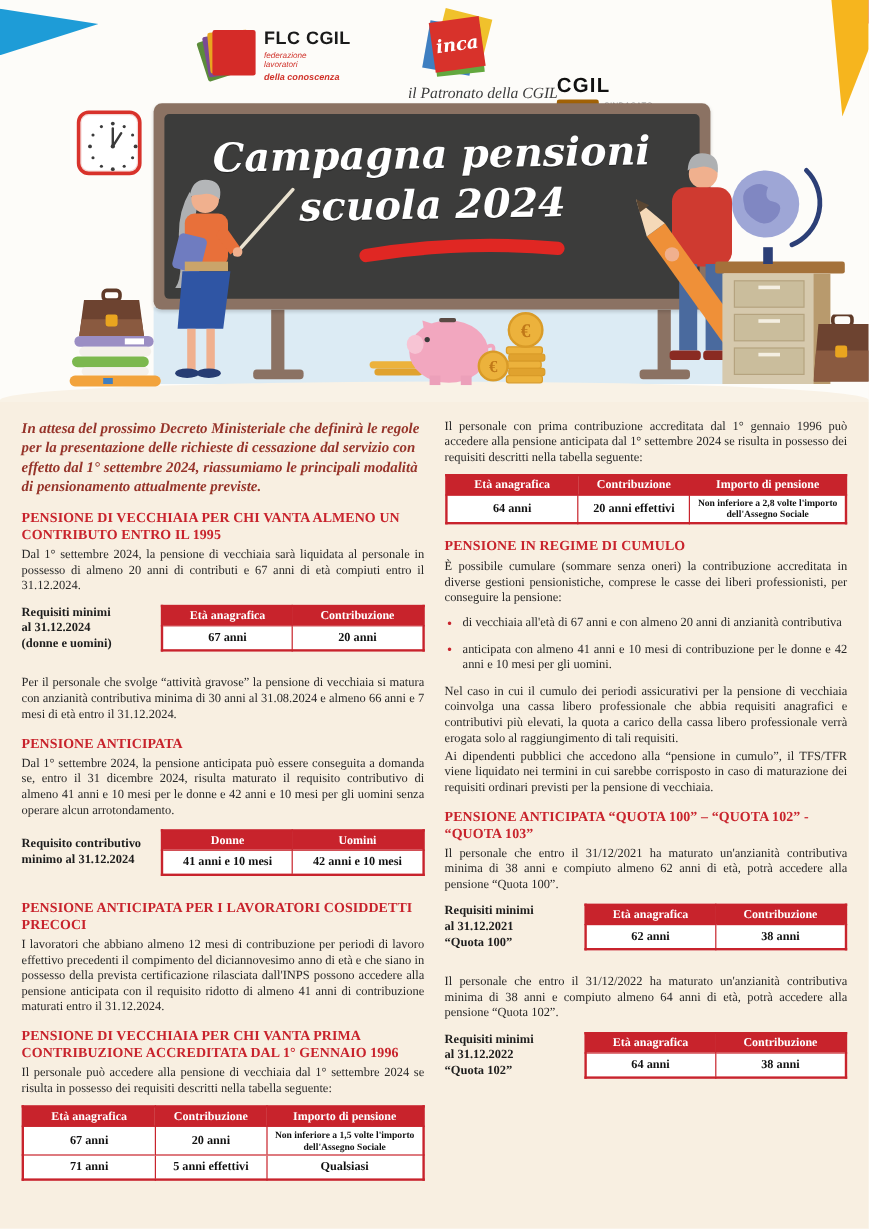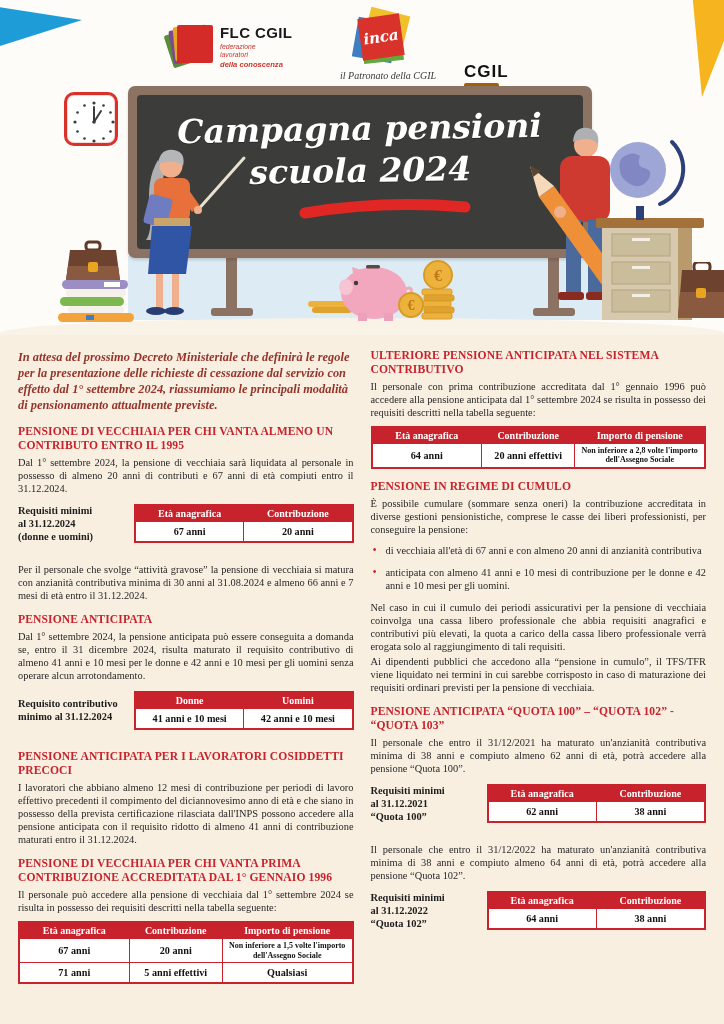--- a/index.html
+++ b/index.html
@@ -30,21 +30,21 @@
 
   .logo-inca { position:absolute; left:340px; top:14px; width:80px; text-align:center; }
   .inca-sq { position:relative; width:44px; height:44px; margin:0 auto; }
   .inca-sq i { position:absolute; display:block; }
   .inca-sq .c1{ left:-3px; top:6px; width:40px; height:40px; background:#3f7fc1; transform:rotate(10deg);}
   .inca-sq .c2{ left:8px; top:-3px; width:40px; height:40px; background:#f0c12c; transform:rotate(14deg);}
   .inca-sq .c3{ left:4px; top:8px; width:40px; height:40px; background:#63a83f; transform:rotate(-6deg);}
   .inca-sq .c4{ left:2px; top:2px; width:42px; height:42px; background:#d8322b; transform:rotate(-8deg);
     color:#fff; font-style:italic; font-weight:bold; font-size:15px; line-height:42px; text-align:center;
     font-family:"DejaVu Serif", serif; }
-  .inca-sub { margin-top:12px; font-size:10px; font-style:italic; color:#3a3a3a; white-space:nowrap; }
+  .inca-sub { margin-top:12px; font-size:13px; font-style:italic; color:#3a3a3a; white-space:nowrap; }
 
   .logo-spi { position:absolute; left:464px; top:18px; font-family:"Liberation Sans", sans-serif; }
   .spi-title { font-size:17px; font-weight:900; color:#111; letter-spacing:1px;margin-top:44px; }
   .spi-row { display:flex; gap:5px; align-items:flex-start; margin-top:1px; }
   .spi-badge { background:#a16207; color:#fff; font-weight:900; font-size:14px; padding:1px 6px; border-radius:2px; }
   .spi-sub { color:#8a8a8a; font-size:6.6px; line-height:1.3; letter-spacing:.3px; padding-top:2px; }
 
   .clock { position:absolute; left:64px; top:92px; width:54px; height:54px; background:#fff;
     border:3px solid #d8322b; border-radius:10px; box-shadow:0 0 0 1px #f3d9d7 inset; }
 
@@ -375,21 +375,20 @@
           <tr>
             <td>71 anni</td>
             <td>5 anni effettivi</td>
             <td>Qualsiasi</td>
           </tr>
         </tbody>
       </table>
     </div>
 
     <div class="col">
-      <h3 class="sec first">ULTERIORE PENSIONE ANTICIPATA NEL SISTEMA CONTRIBUTIVO</h3>
       <p class="body">Il personale con prima contribuzione accreditata dal 1° gennaio 1996 può accedere alla pensione anticipata dal 1° settembre 2024 se risulta in possesso dei requisiti descritti nella tabella seguente:</p>
       <table class="req full">
         <colgroup>
             <col class="c1">
             <col class="c2">
             <col class="c3">
           </colgroup>
         <thead>
             <tr>
           <th>Età anagrafica</th>

